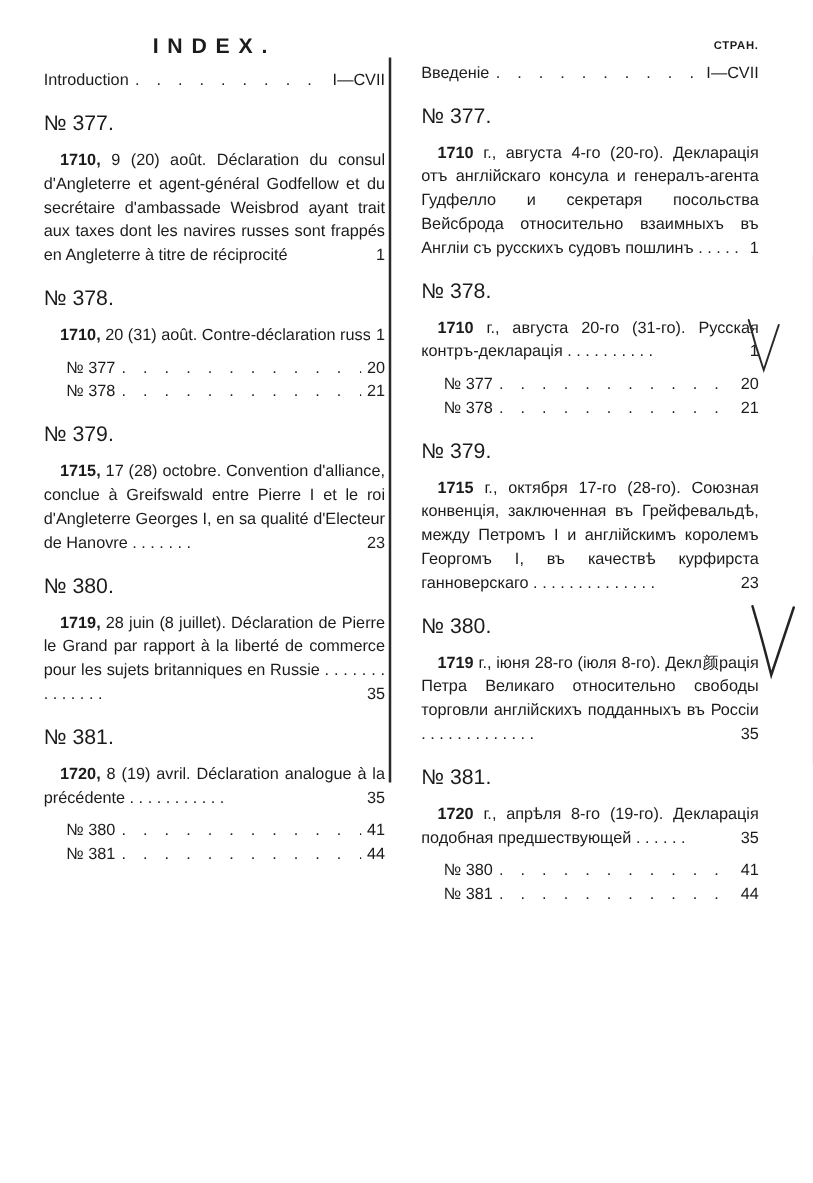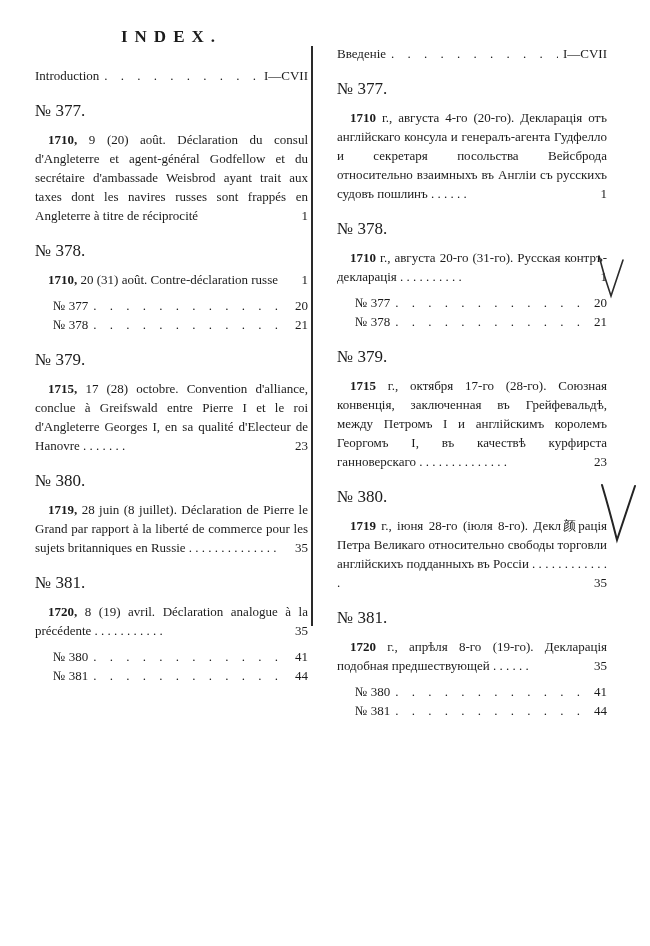--- a/index.html
+++ b/index.html
@@ -1,30 +1,30 @@
 <!DOCTYPE html>
 <html><head>
 <meta charset="utf-8">
 <style>
   html,body{margin:0;padding:0;background:#e8e8e8;}
   .page{position:relative;width:650px;height:946px;background:#ffffff;overflow:hidden;
-        font-family:Liberation Serif, serif;color:#1b1b1b;}
+        font-family:Liberation Sans, sans-serif;color:#1b1b1b;}
   .divider{position:absolute;left:311px;top:46px;width:2px;height:580px;background:#2a2a2a;}
   .col{position:absolute;top:26px;}
   .col-left{left:35px;width:273px;}
   .col-right{left:337px;width:270px;}
   .col-title{text-align:center;font-size:17px;font-weight:bold;line-height:22px;}
   .col-title.fr{letter-spacing:7px;}
   .col-title.ru{letter-spacing:1.5px;font-size:16px;}
   .pages-label{text-align:right;font-size:9px;font-weight:bold;letter-spacing:0.6px;margin-top:5px;line-height:11px;}
   .leader-row{display:flex;align-items:baseline;font-size:13px;line-height:19px;}
   .leader-row .dots{flex:1;overflow:hidden;white-space:nowrap;margin:0 5px;letter-spacing:5px;color:#1b1b1b;}
   .leader-row .dots::after{content:". . . . . . . . . . . . . . . . . . . . . . . . . . . . . . . . . .";}
   .leader-row .pg{text-align:right;}
-  .intro-row{margin-top:18px;}
+  .intro-row{margin-top:6px;}
   .sec-heading{font-size:17px;line-height:21px;margin-top:15px;margin-bottom:9px;}
   .entry{position:relative;text-align:justify;font-size:13px;line-height:19px;text-indent:13px;}
   .entry .pg{position:absolute;right:0;bottom:0;text-indent:0;background:#ffffff;padding-left:5px;}
   .refs{margin-top:7px;}
   .refs .leader-row{padding-left:18px;}
   .checkmark{position:absolute;}
   .checkmark svg{display:block;}
 </style>
 </head>
 <body>
@@ -84,20 +84,21 @@
         <div class="leader-row">
           <span class="lbl">№ 381</span>
           <span class="dots"></span>
           <span class="pg">44</span>
         </div>
       </div>
     </div>
   </div>
 
   <div class="col col-right">
+    <div class="pages-label">СТРАН.</div>
     <div class="leader-row intro-row">
       <span class="lbl">Введеніе</span>
       <span class="dots"></span>
       <span class="pg">I—CVII</span>
     </div>
 
     <div class="section">
       <div class="sec-heading">№ 377.</div>
       <div class="entry"><b>1710</b><span> г., августа 4-го (20-го). Декларація отъ англійскаго консула и генералъ-агента Гудфелло и секретаря посольства Вейсброда относительно взаимныхъ въ Англіи съ русскихъ судовъ пошлинъ . . . . . .</span><span class="pg">1</span></div>
     </div>

